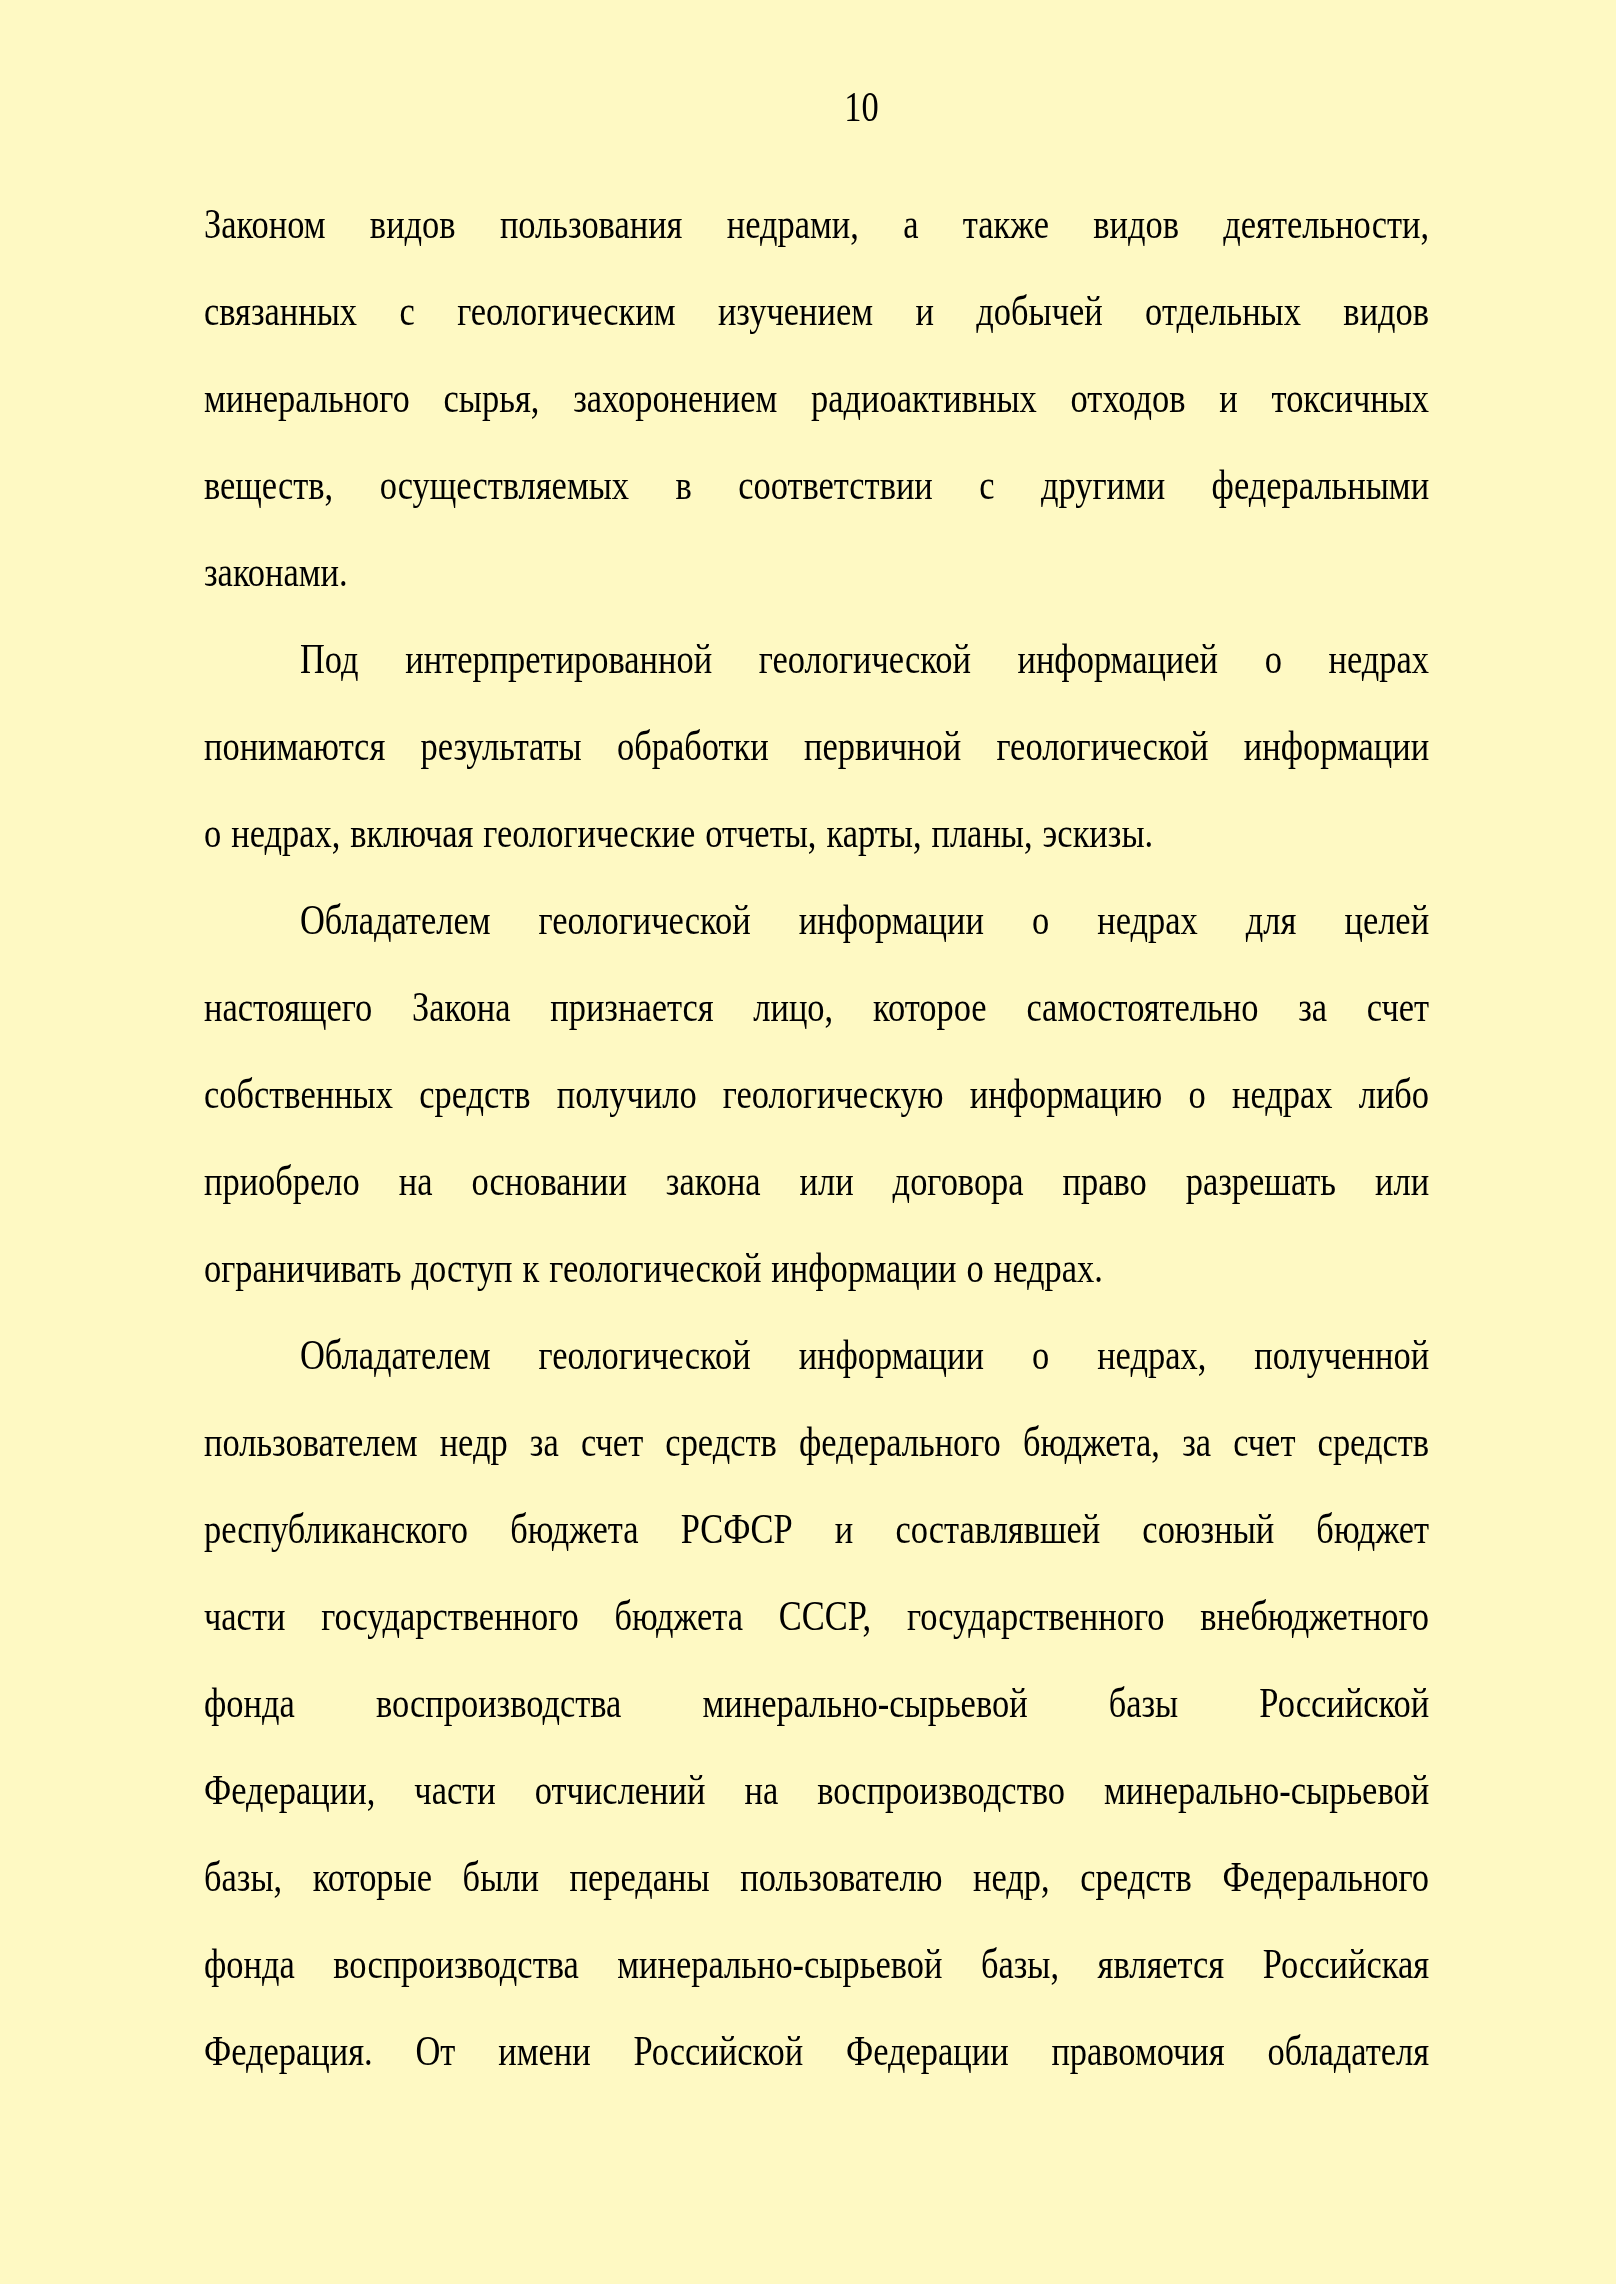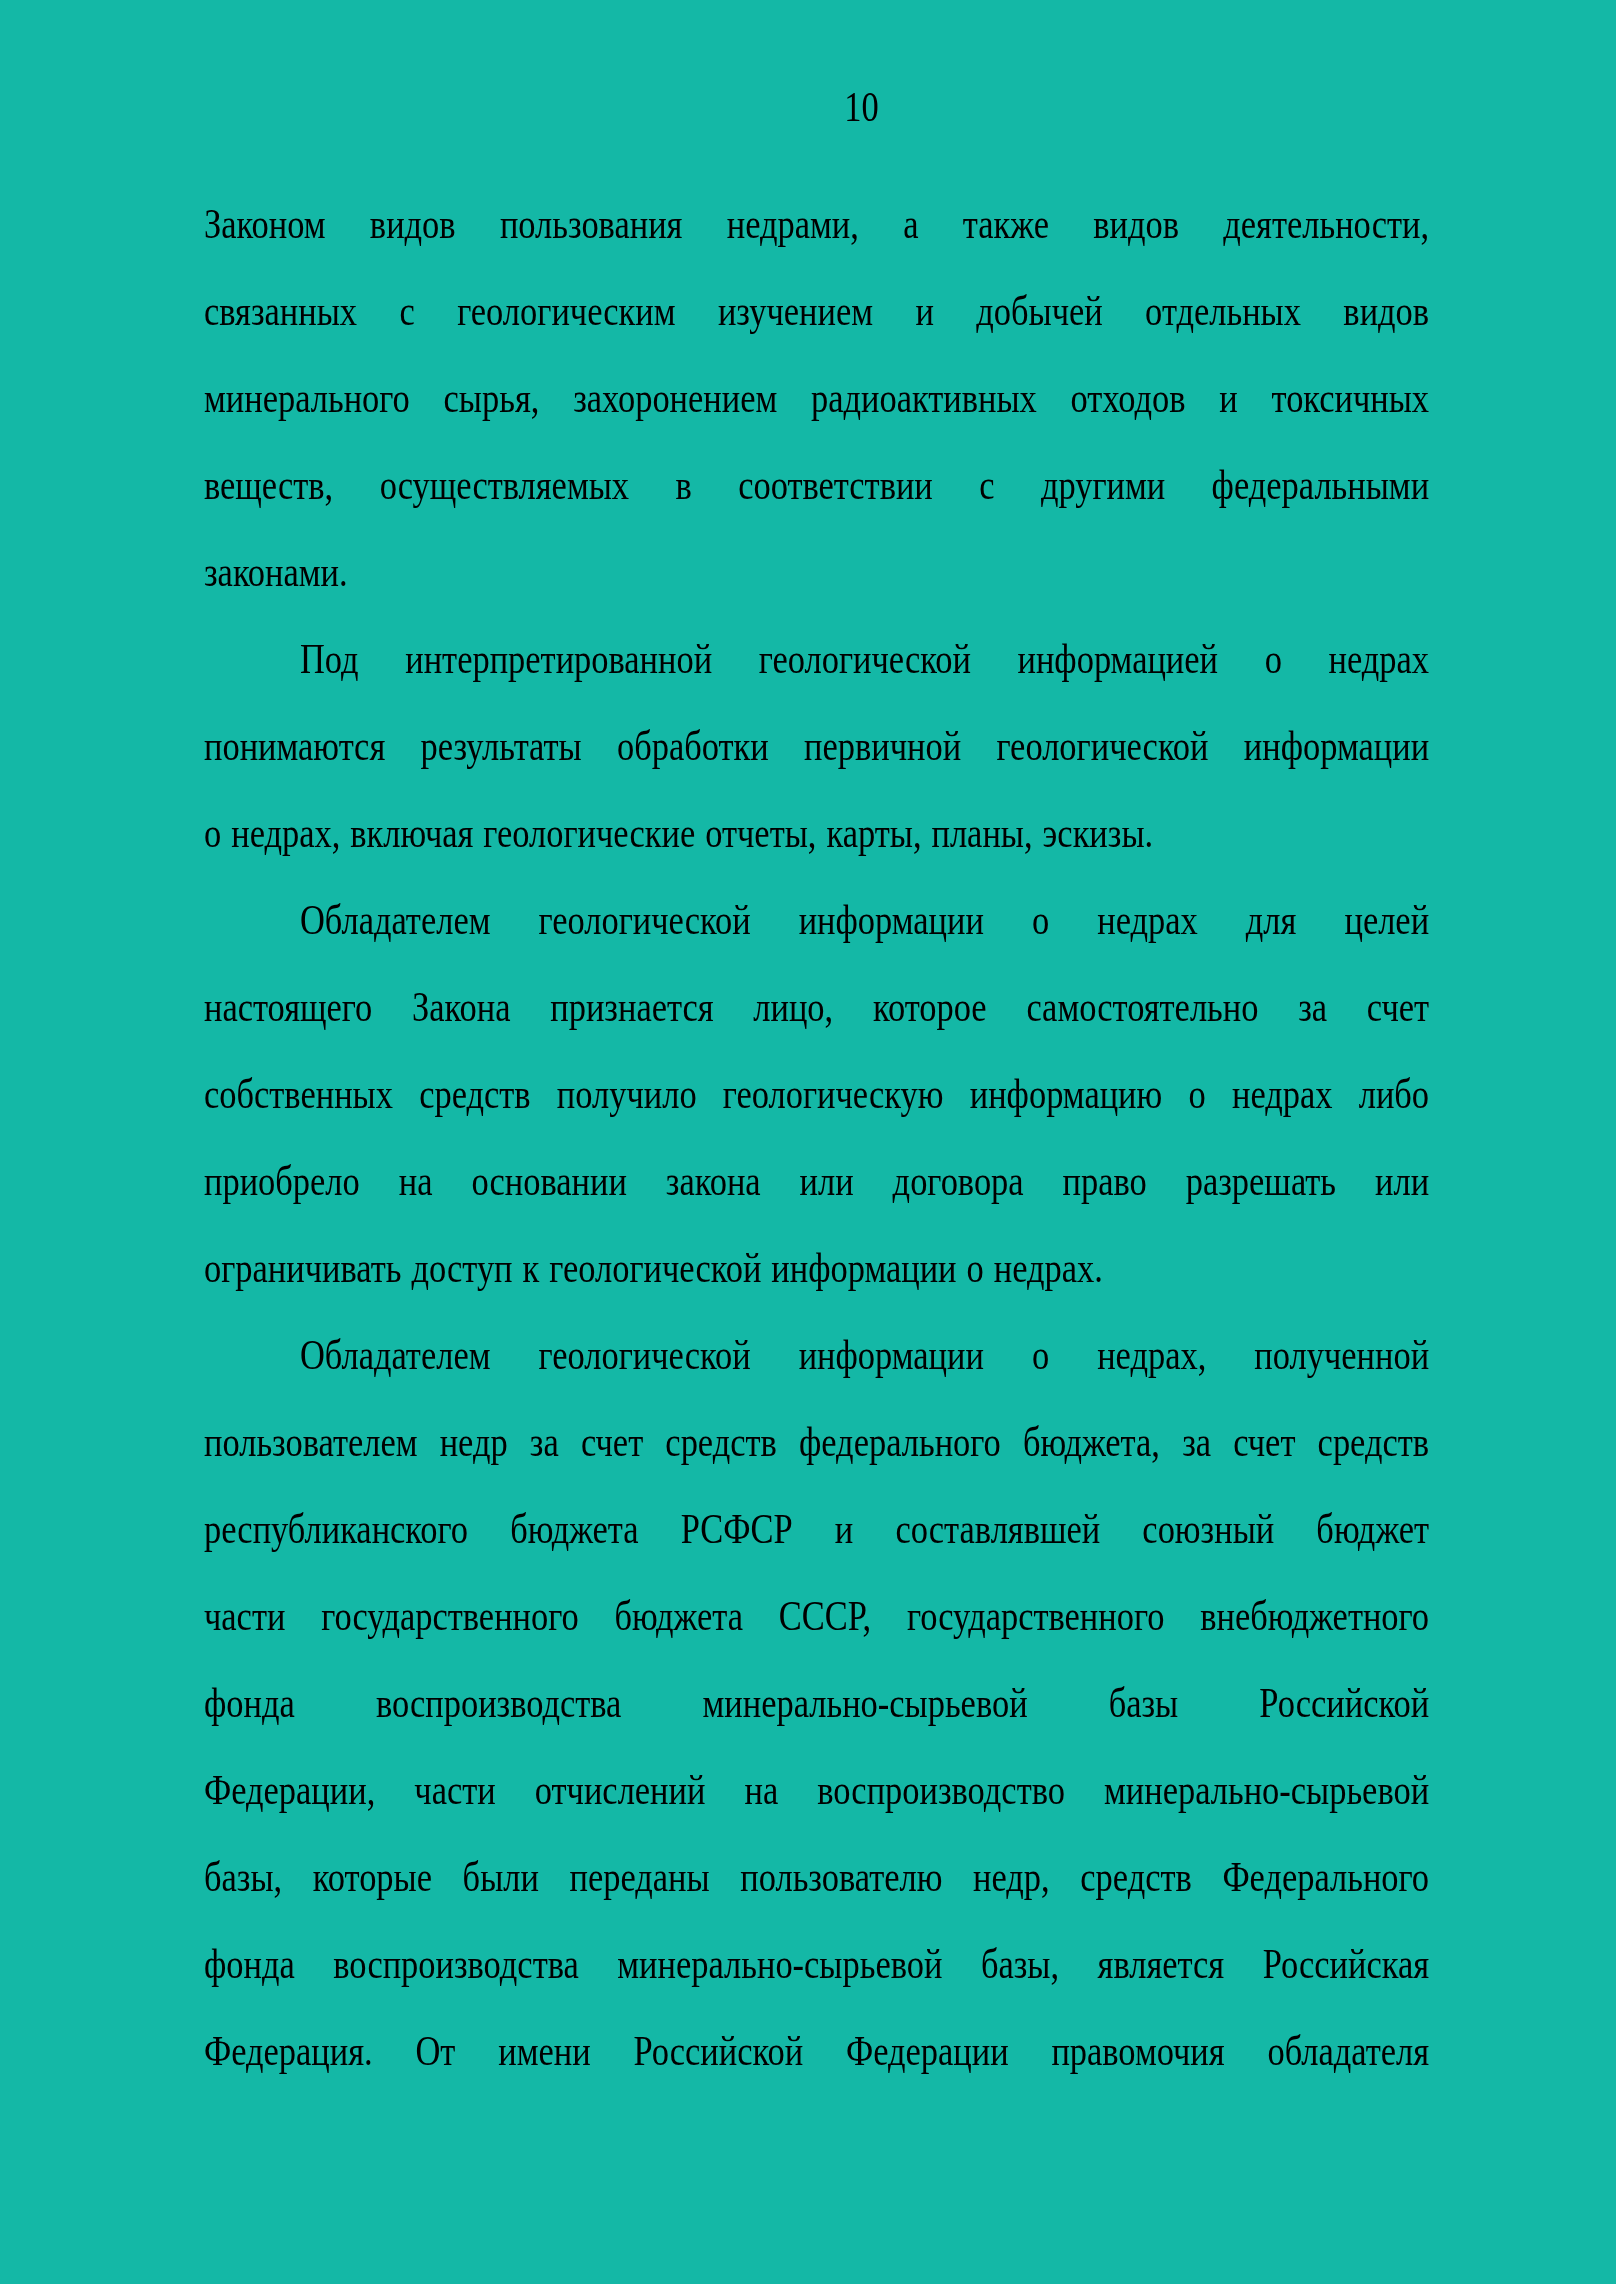--- a/index.html
+++ b/index.html
@@ -4,21 +4,21 @@
 <style>
   html, body {
     margin: 0;
     padding: 0;
     background: #ffffff;
   }
   .page {
     position: relative;
     width: 1617px;
     height: 2284px;
-    background: #14b8a6;
+    background: #fef9c3;
     overflow: hidden;
     color: #000000;
     font-family: "Liberation Serif", "DejaVu Serif", serif;
   }
   .page-number {
     position: absolute;
     top: 86px;
     left: 249px;
     width: 1494px;
     transform: scaleX(0.82);

